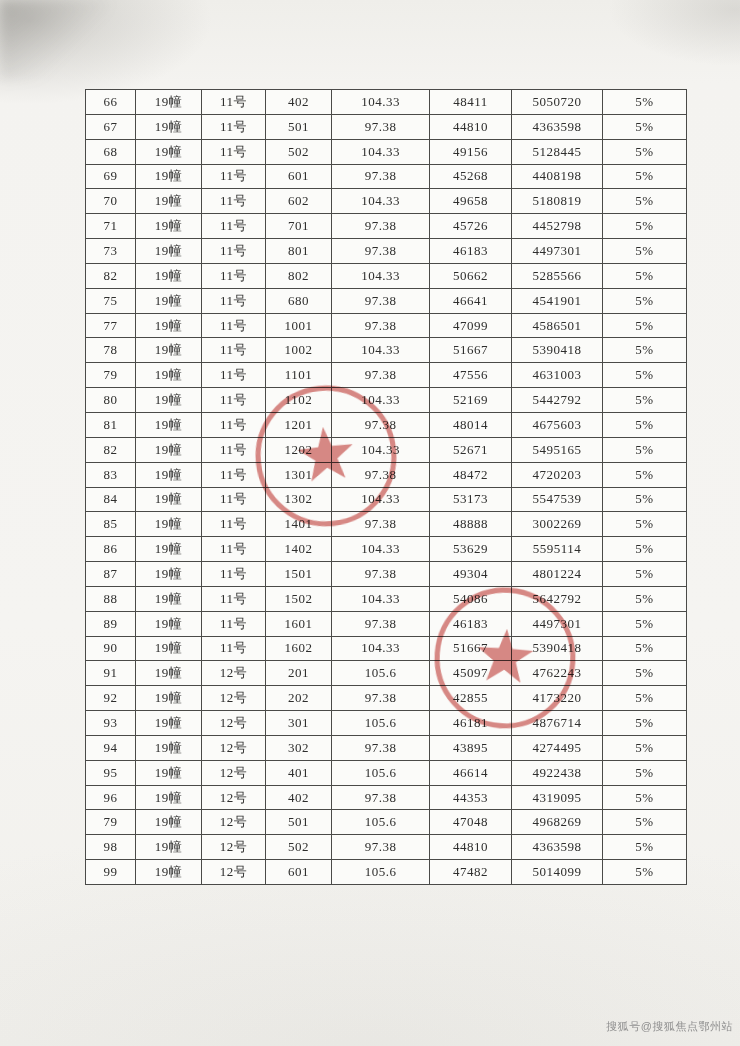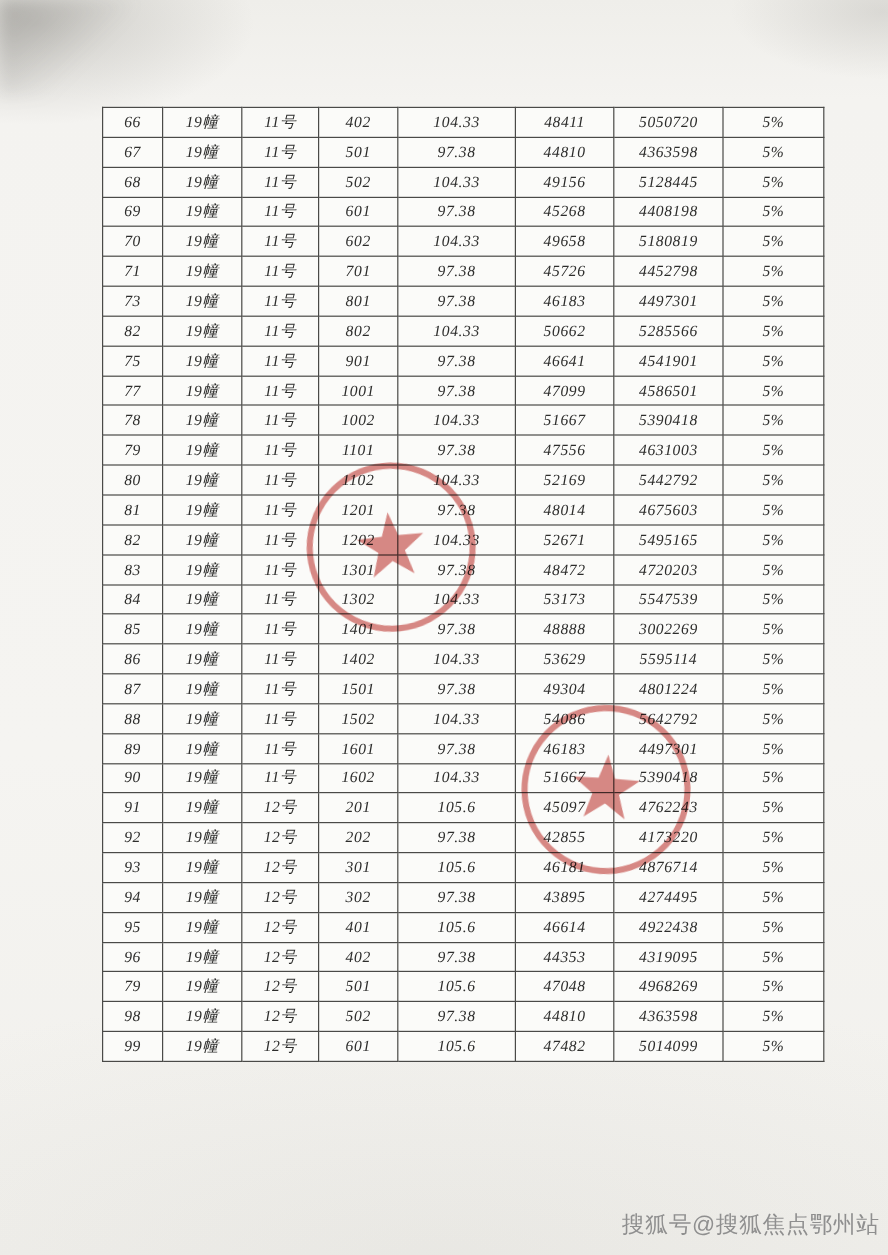--- a/index.html
+++ b/index.html
@@ -25,21 +25,20 @@
     width: 110px; height: 80px;
     background: linear-gradient(135deg, rgba(90,88,84,0.30), rgba(90,88,84,0) 65%);
     filter: blur(6px);
     pointer-events: none;
   }
   .table-wrap {
     position: absolute;
     left: 85px;
     top: 89px;
     width: 601px;
-    font-style: italic;
   }
   table {
     width: 601px;
     border-collapse: collapse;
     table-layout: fixed;
     background: #fbfbf9;
   }
   td {
     border: 1px solid #4a4a48;
     height: 24.85px;
@@ -62,21 +61,21 @@
     filter: blur(0.4px);
     pointer-events: none;
   }
   .seal-1 { left: 253px; top: 383px; transform: rotate(-6deg); }
   .seal-2 { left: 432px; top: 585px; transform: rotate(4deg); }
   .watermark {
     position: absolute;
     right: 7px;
     bottom: 12px;
     font-family: "Liberation Sans", "DejaVu Sans", sans-serif;
-    font-size: 19px;
+    font-size: 11px;
     color: #8f8f8f;
     letter-spacing: 0.5px;
   }
 </style>
 </head>
 <body>
 
 <div class="paper">
   <div class="fold-shadow"></div>
 
@@ -170,21 +169,21 @@
             <td>802</td>
             <td>104.33</td>
             <td>50662</td>
             <td>5285566</td>
             <td>5%</td>
           </tr>
           <tr>
             <td>75</td>
             <td>19幢</td>
             <td>11号</td>
-            <td>901</td>
+            <td>680</td>
             <td>97.38</td>
             <td>46641</td>
             <td>4541901</td>
             <td>5%</td>
           </tr>
           <tr>
             <td>77</td>
             <td>19幢</td>
             <td>11号</td>
             <td>1001</td>

